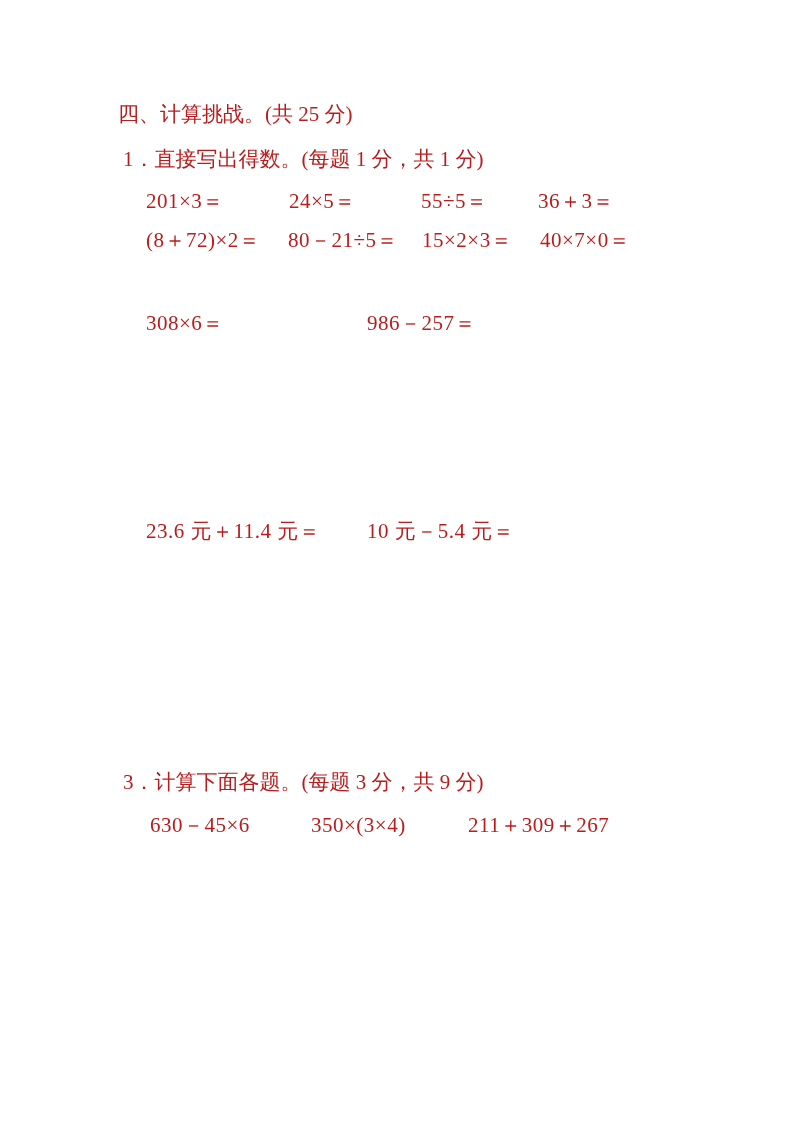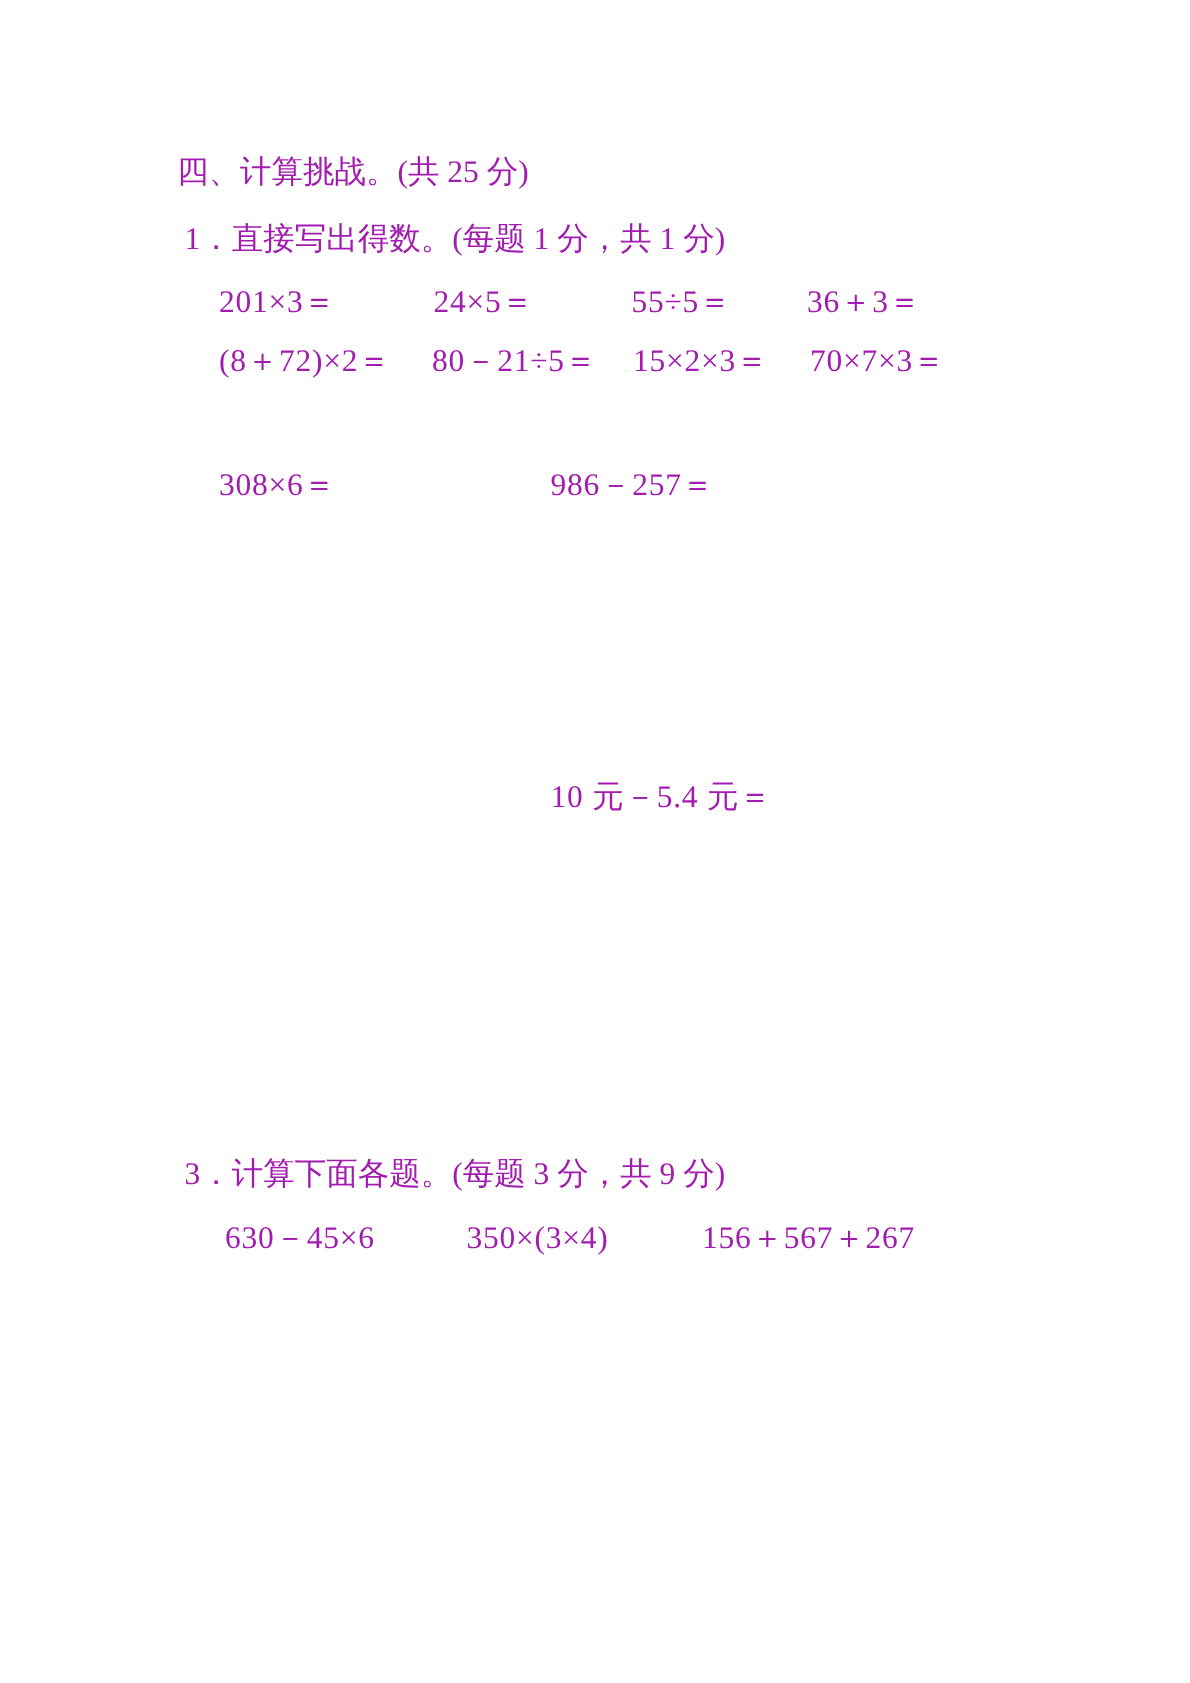--- a/index.html
+++ b/index.html
@@ -7,21 +7,21 @@
     padding: 0;
     background: #ffffff;
   }
   .page {
     position: relative;
     width: 793px;
     height: 850px;
     background: #ffffff;
     font-family: "Liberation Serif", "DejaVu Serif", serif;
     font-size: 21px;
-    color: #a21caf;
+    color: #b91c1c;
     overflow: hidden;
   }
   .t {
     position: absolute;
     white-space: pre;
     line-height: 1.2;
   }
   .expr {
     letter-spacing: 0.5px;
     text-align: right;
@@ -37,27 +37,28 @@
   <div class="t" style="left:123px; top:147px">1．直接写出得数。(每题 1 分，共 1 分)</div>
 
   <div class="t expr" style="left:146px; top:189px">201×3＝</div>
   <div class="t expr" style="left:289px; top:189px">24×5＝</div>
   <div class="t expr" style="left:421px; top:189px">55÷5＝</div>
   <div class="t expr" style="left:538px; top:189px">36＋3＝</div>
 
   <div class="t expr" style="left:146px; top:228px">(8＋72)×2＝</div>
   <div class="t expr" style="left:288px; top:228px">80－21÷5＝</div>
   <div class="t expr" style="left:422px; top:228px">15×2×3＝</div>
-  <div class="t expr" style="left:540px; top:228px">70×7×3＝</div>
+  <div class="t expr" style="left:540px; top:228px">40×7×0＝</div>
 
 
   <div class="t expr" style="left:146px; top:311px">308×6＝</div>
   <div class="t expr" style="left:367px; top:311px">986－257＝</div>
 
+  <div class="t expr" style="left:146px; top:519px">23.6 元＋11.4 元＝</div>
   <div class="t expr" style="left:367px; top:519px">10 元－5.4 元＝</div>
 
   <div class="t" style="left:123px; top:770px">3．计算下面各题。(每题 3 分，共 9 分)</div>
 
   <div class="t expr" style="left:150px; top:813px">630－45×6</div>
   <div class="t expr" style="left:311px; top:813px">350×(3×4)</div>
-  <div class="t expr" style="left:468px; top:813px">156＋567＋267</div>
+  <div class="t expr" style="left:468px; top:813px">211＋309＋267</div>
 
 </div>
 
 </body></html>

